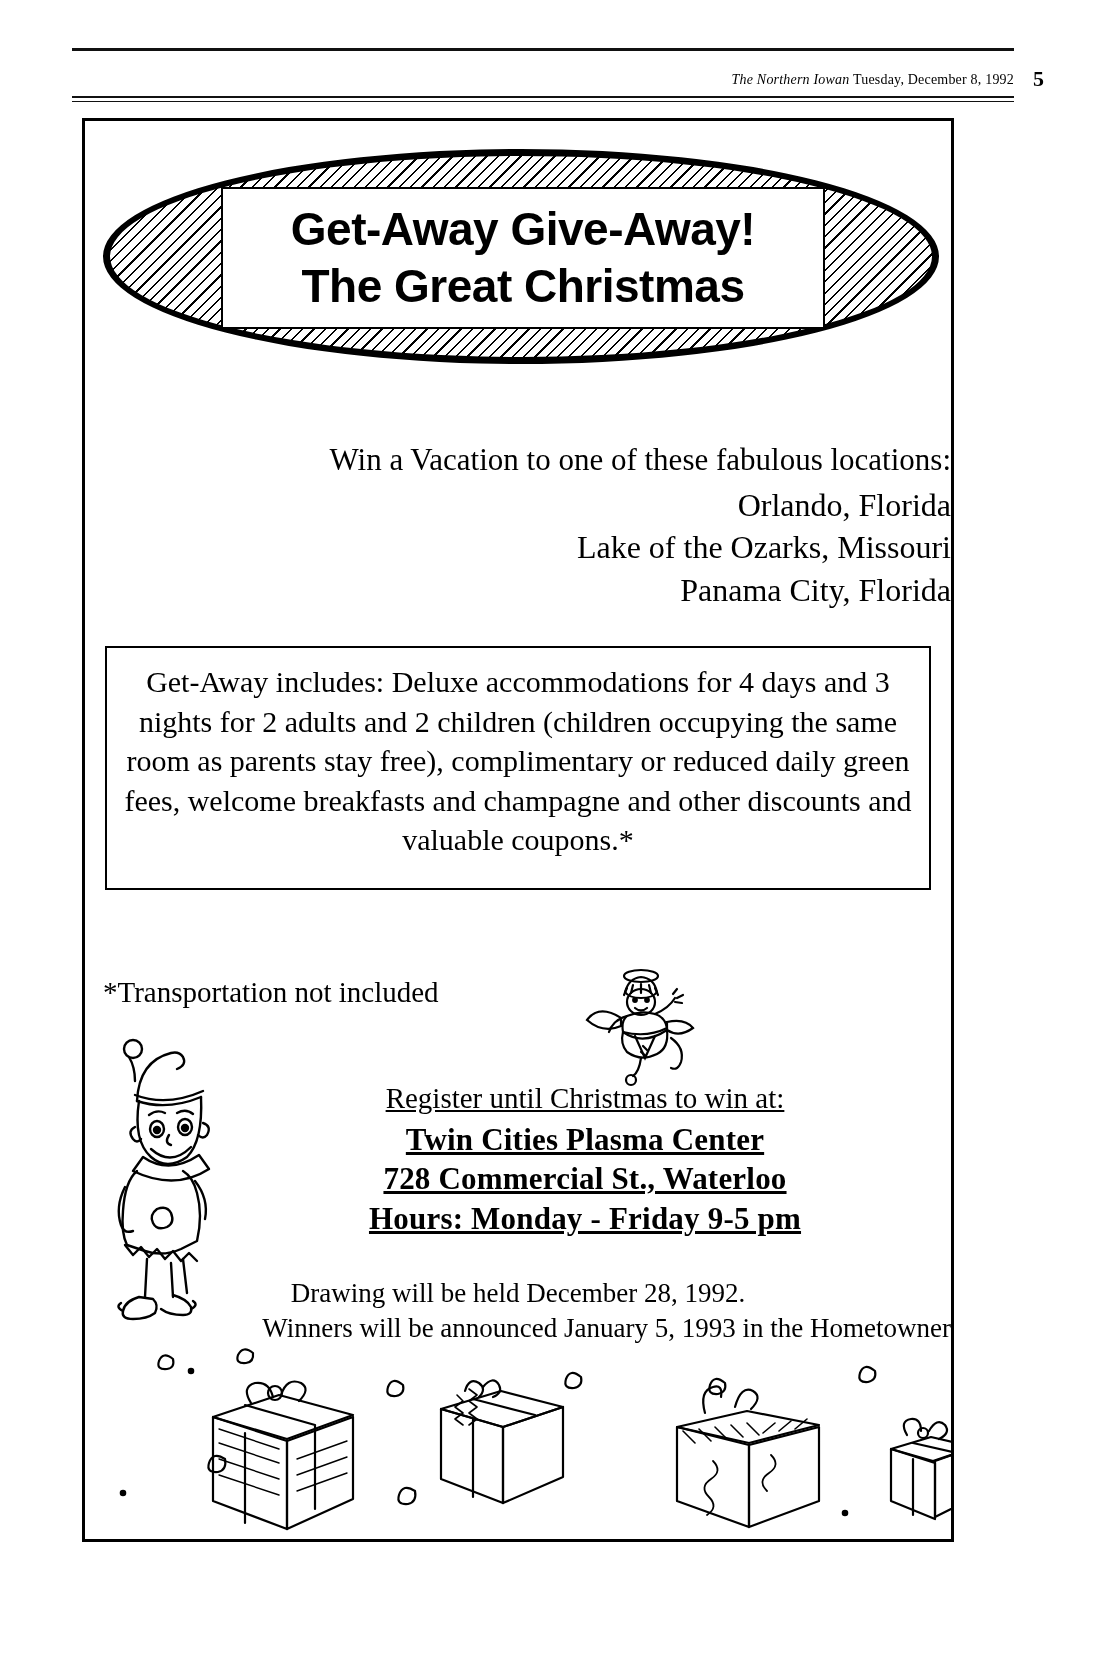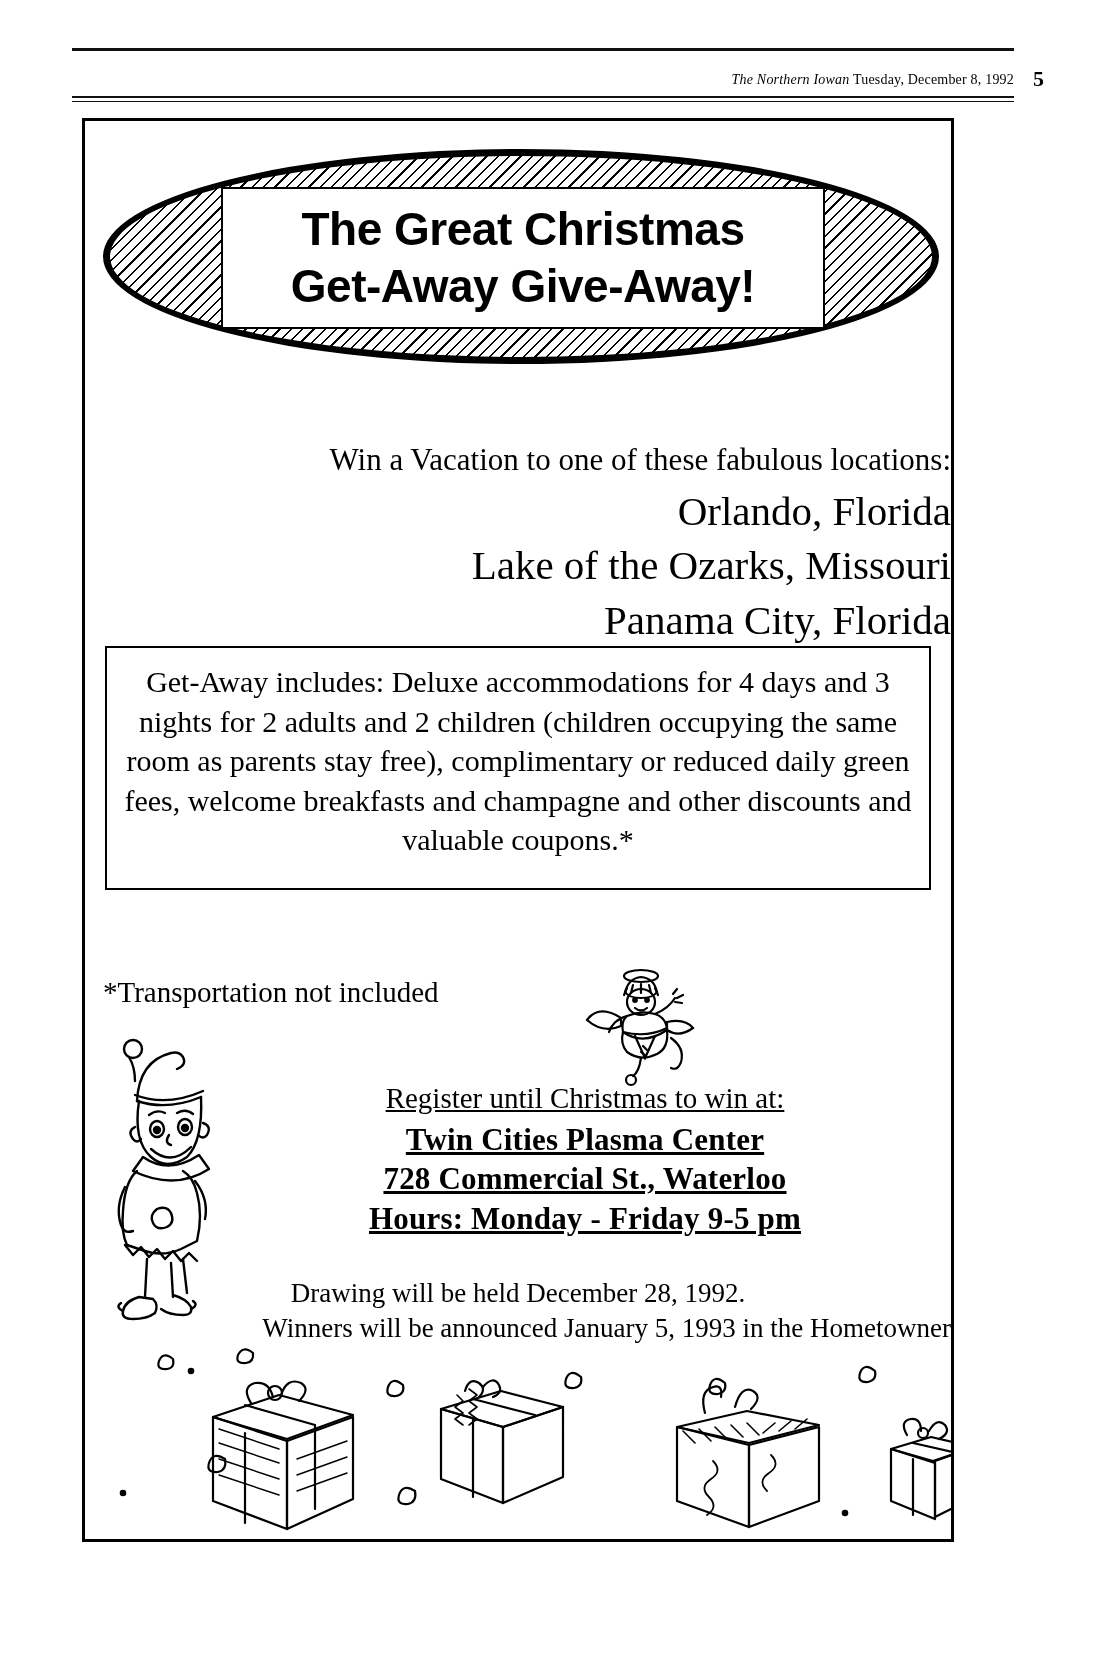--- a/index.html
+++ b/index.html
@@ -122,21 +122,21 @@
     top: 320px;
     width: 866px;
     text-align: right;
   }
   .intro .lead {
     font-size: 31px;
     line-height: 1.25;
     margin-bottom: 4px;
   }
   .intro .loc {
-    font-size: 41px;
+    font-size: 32px;
     line-height: 1.33;
   }
 
   
   .details {
     position: absolute;
     left: 20px;
     top: 525px;
     width: 826px;
     border: 2px solid #000;
@@ -224,22 +224,22 @@
   <span class="paper-name">The Northern Iowan</span>
   <span>Tuesday, December  8, 1992</span>
 </div>
 <div class="page-number">5</div>
 
 <div class="ad-box">
 
   <div class="headline-wrap">
     <div class="ellipse"></div>
     <div class="headline-inner">
+      <span>Get-Away Give-Away!</span>
       <span>The Great Christmas</span>
-      <span>Get-Away Give-Away!</span>
     </div>
   </div>
 
   <div class="intro">
     <div class="lead">Win a Vacation to one of these fabulous locations:</div>
     <div class="loc">Orlando, Florida</div>
     <div class="loc">Lake of the Ozarks, Missouri</div>
     <div class="loc">Panama City, Florida</div>
   </div>
 

